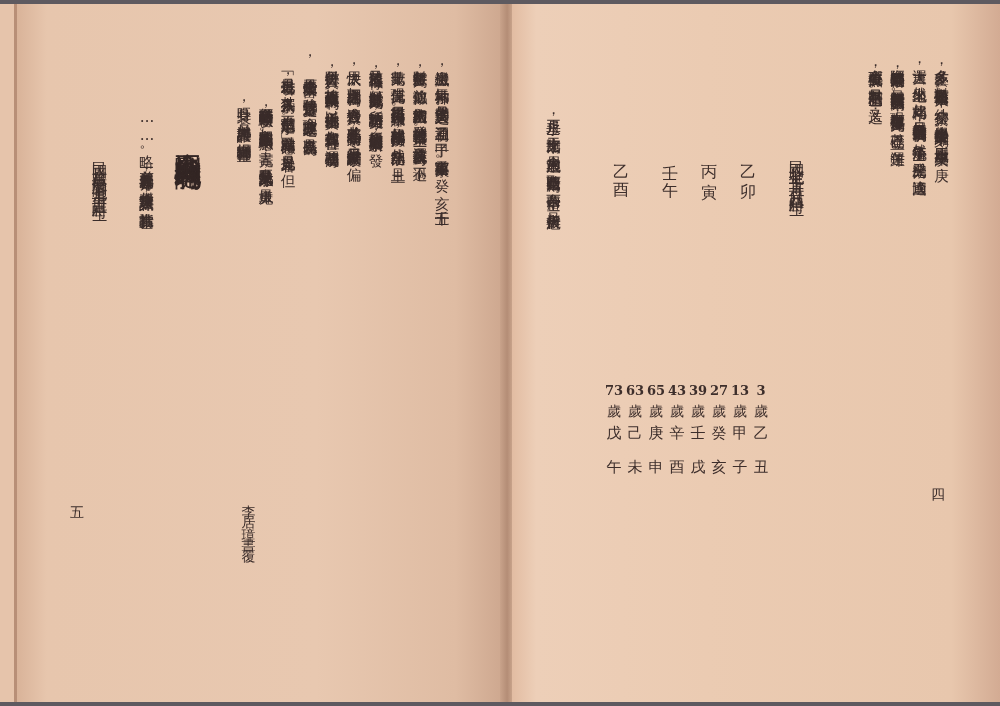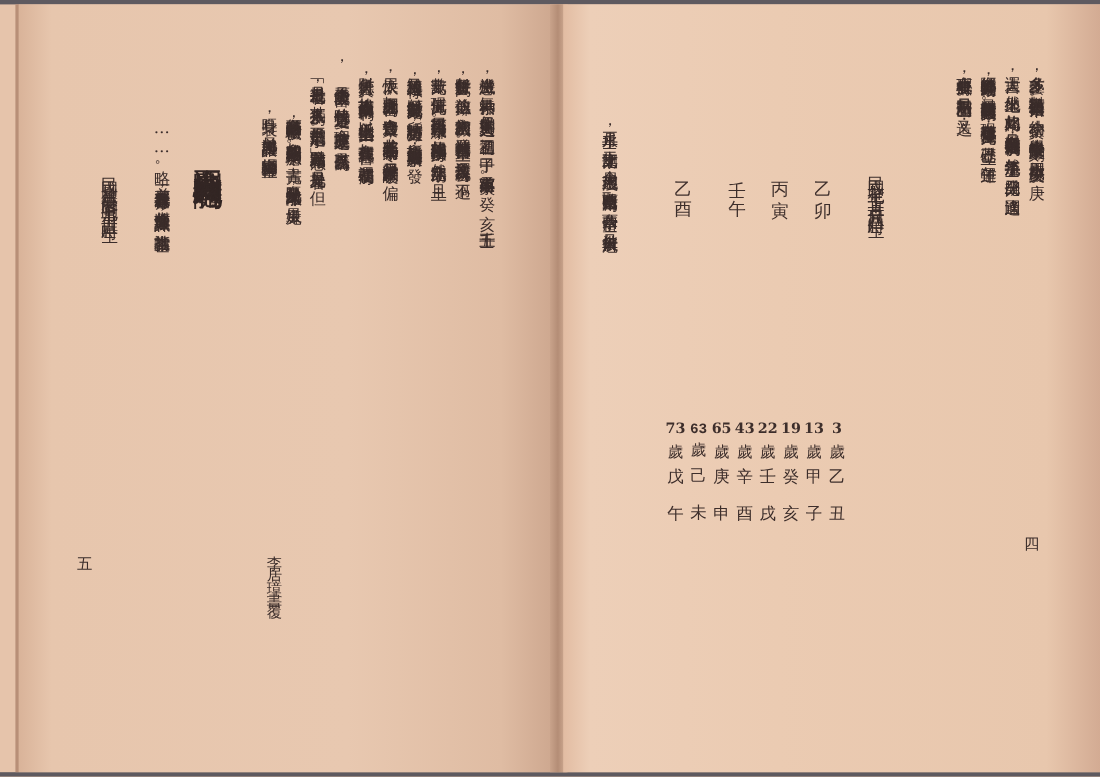--- a/index.html
+++ b/index.html
@@ -109,44 +109,44 @@
       <span class="stem">乙</span>
       <span class="branch">丑</span>
     </div>
     <div class="luck-col" style="left:217px;">
       <span class="age">13</span>
       <span class="unit">歲</span>
       <span class="stem">甲</span>
       <span class="branch">子</span>
     </div>
     <div class="luck-col" style="left:196px;">
-      <span class="age">19</span>
+      <span class="age">27</span>
       <span class="unit">歲</span>
       <span class="stem">癸</span>
       <span class="branch">亥</span>
     </div>
     <div class="luck-col" style="left:175px;">
-      <span class="age">22</span>
+      <span class="age">39</span>
       <span class="unit">歲</span>
       <span class="stem">壬</span>
       <span class="branch">戌</span>
     </div>
     <div class="luck-col" style="left:154px;text-align:center;">
       <span class="age">43</span>
       <span class="unit">歲</span>
       <span class="stem">辛</span>
       <span class="branch">酉</span>
     </div>
     <div class="luck-col" style="left:133px;">
       <span class="age">65</span>
       <span class="unit">歲</span>
       <span class="stem">庚</span>
       <span class="branch">申</span>
     </div>
-    <div class="luck-col" style="left:112px;font-family:Liberation Mono, monospace;">
+    <div class="luck-col" style="left:112px;">
       <span class="age">63</span>
       <span class="unit">歲</span>
       <span class="stem">己</span>
       <span class="branch">未</span>
     </div>
     <div class="luck-col" style="left:91px;">
       <span class="age">73</span>
       <span class="unit">歲</span>
       <span class="stem">戊</span>
       <span class="branch">午</span>

